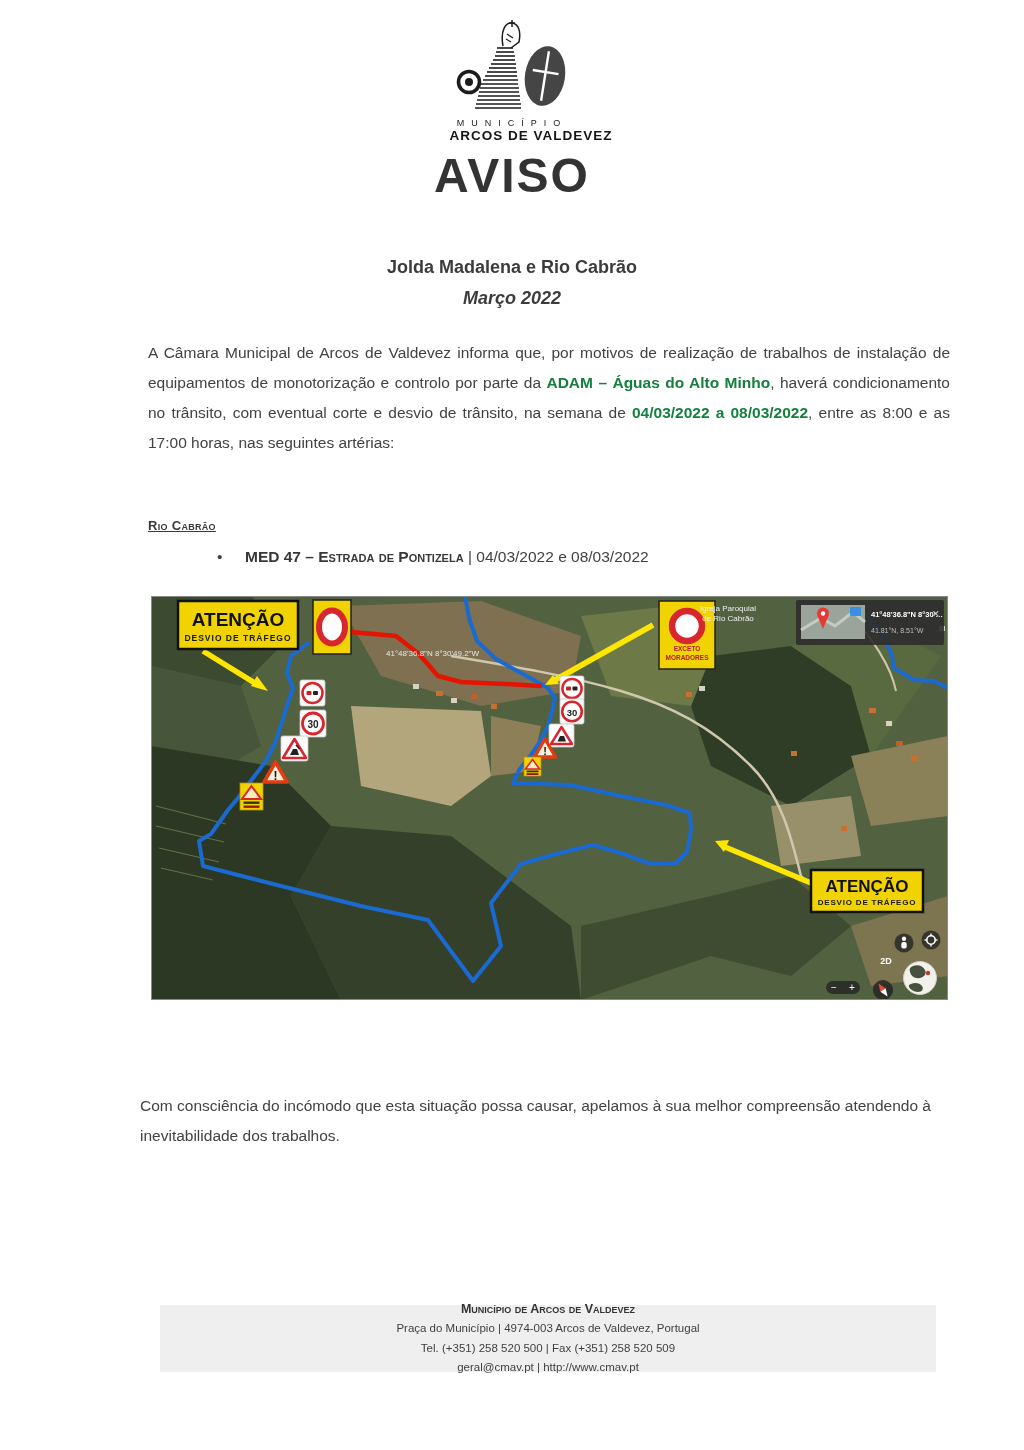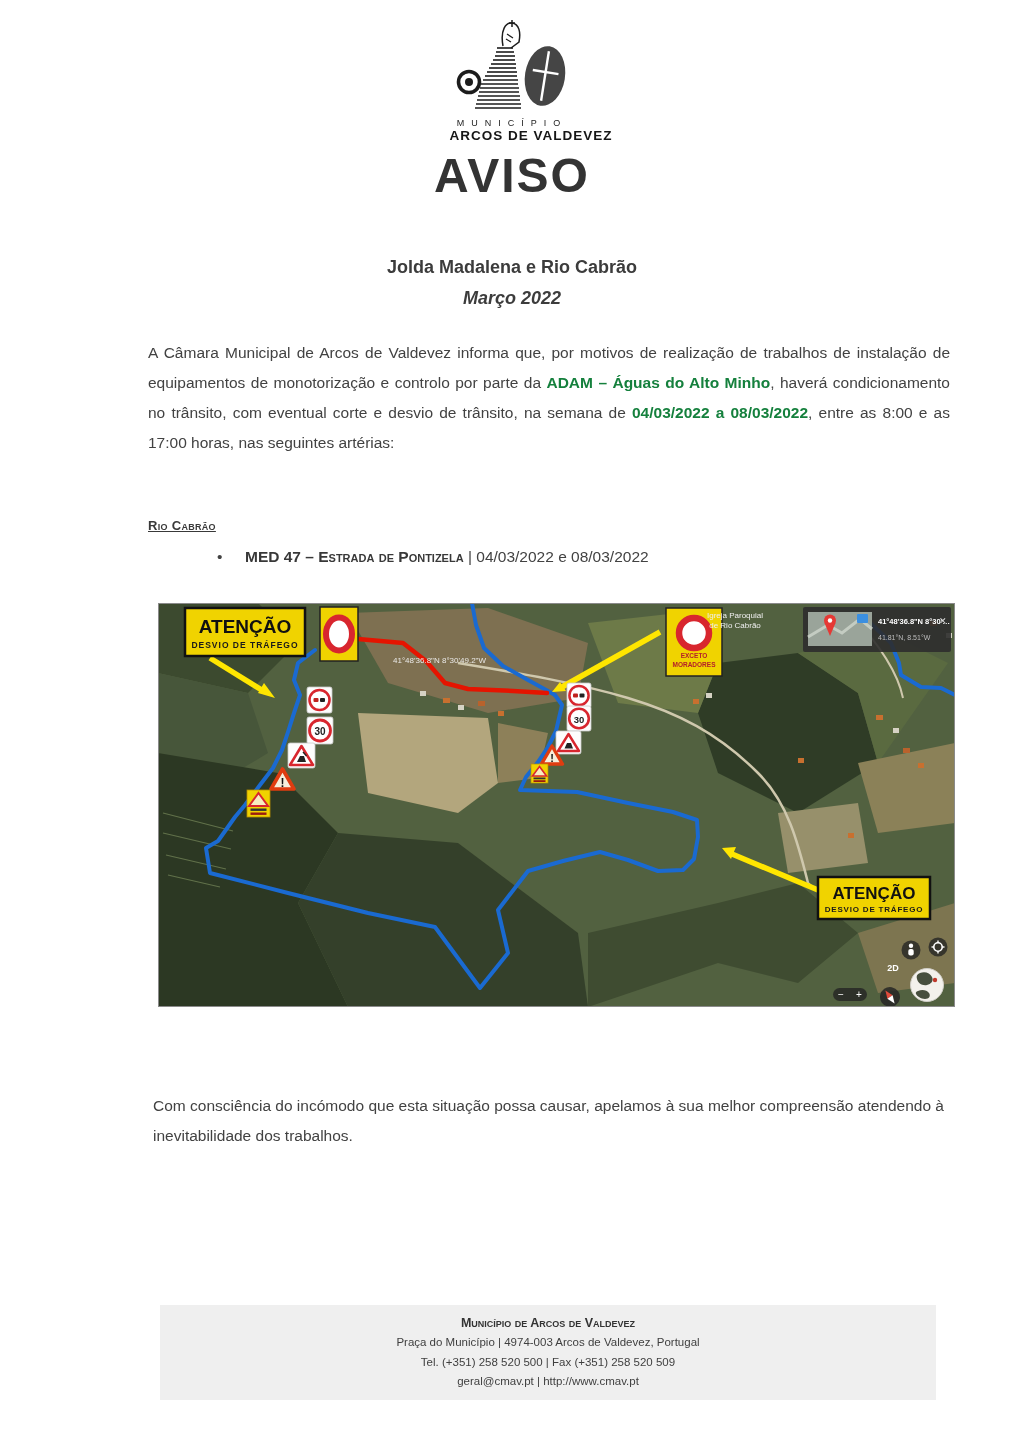--- a/index.html
+++ b/index.html
@@ -17,29 +17,29 @@
   .date-line{top:288px;font-size:18px;font-weight:700;font-style:italic;color:#3c3c3c;}
   
   .intro{position:absolute;top:338px;left:148px;width:802px;font-size:15.5px;line-height:30px;
          text-align:justify;color:#424242;margin:0;}
   .intro strong{color:#15803d;}
   .section-heading{position:absolute;top:518px;left:148px;margin:0;font-size:13px;font-weight:700;
          font-variant:small-caps;text-decoration:underline;color:#393939;letter-spacing:.3px;}
   .bullet-row{position:absolute;top:548px;left:177px;font-size:15.5px;color:#424242;margin-left:40px;}
   .bullet-dot{display:inline-block;width:28px;}
   .bullet-bold{font-weight:700;font-variant:small-caps;color:#383838;}
-  .closing{position:absolute;top:1091px;left:153px;width:802px;font-size:15.5px;line-height:30px;
+  .closing{position:absolute;top:1091px;left:140px;width:802px;font-size:15.5px;line-height:30px;
          color:#424242;margin:0;}
   
-  .footer{position:absolute;top:1305px;left:160px;width:776px;height:95px;background:#efefef;
+  .footer{position:absolute;top:1305px;left:160px;width:776px;height:67px;background:#efefef;
          display:flex;flex-direction:column;justify-content:center;align-items:center;
          font-size:11.5px;line-height:19.5px;color:#3f3f3f;}
   .footer-line1{font-weight:700;font-variant:small-caps;font-size:12.5px;color:#333;}
   
-  .map-figure{position:absolute;top:593px;left:148px;width:797px;height:284px;margin:10px;}
+  .map-figure{position:absolute;top:593px;left:148px;width:797px;height:284px;margin:3px;}
   .map-figure svg{display:block;}
   svg text{font-family:"Liberation Sans","DejaVu Sans",sans-serif;}
 </style>
 </head>
 <body>
 
 <div class="page">
 
   <div class="centered logo">
     <svg width="130" height="96" viewBox="0 0 130 96">

